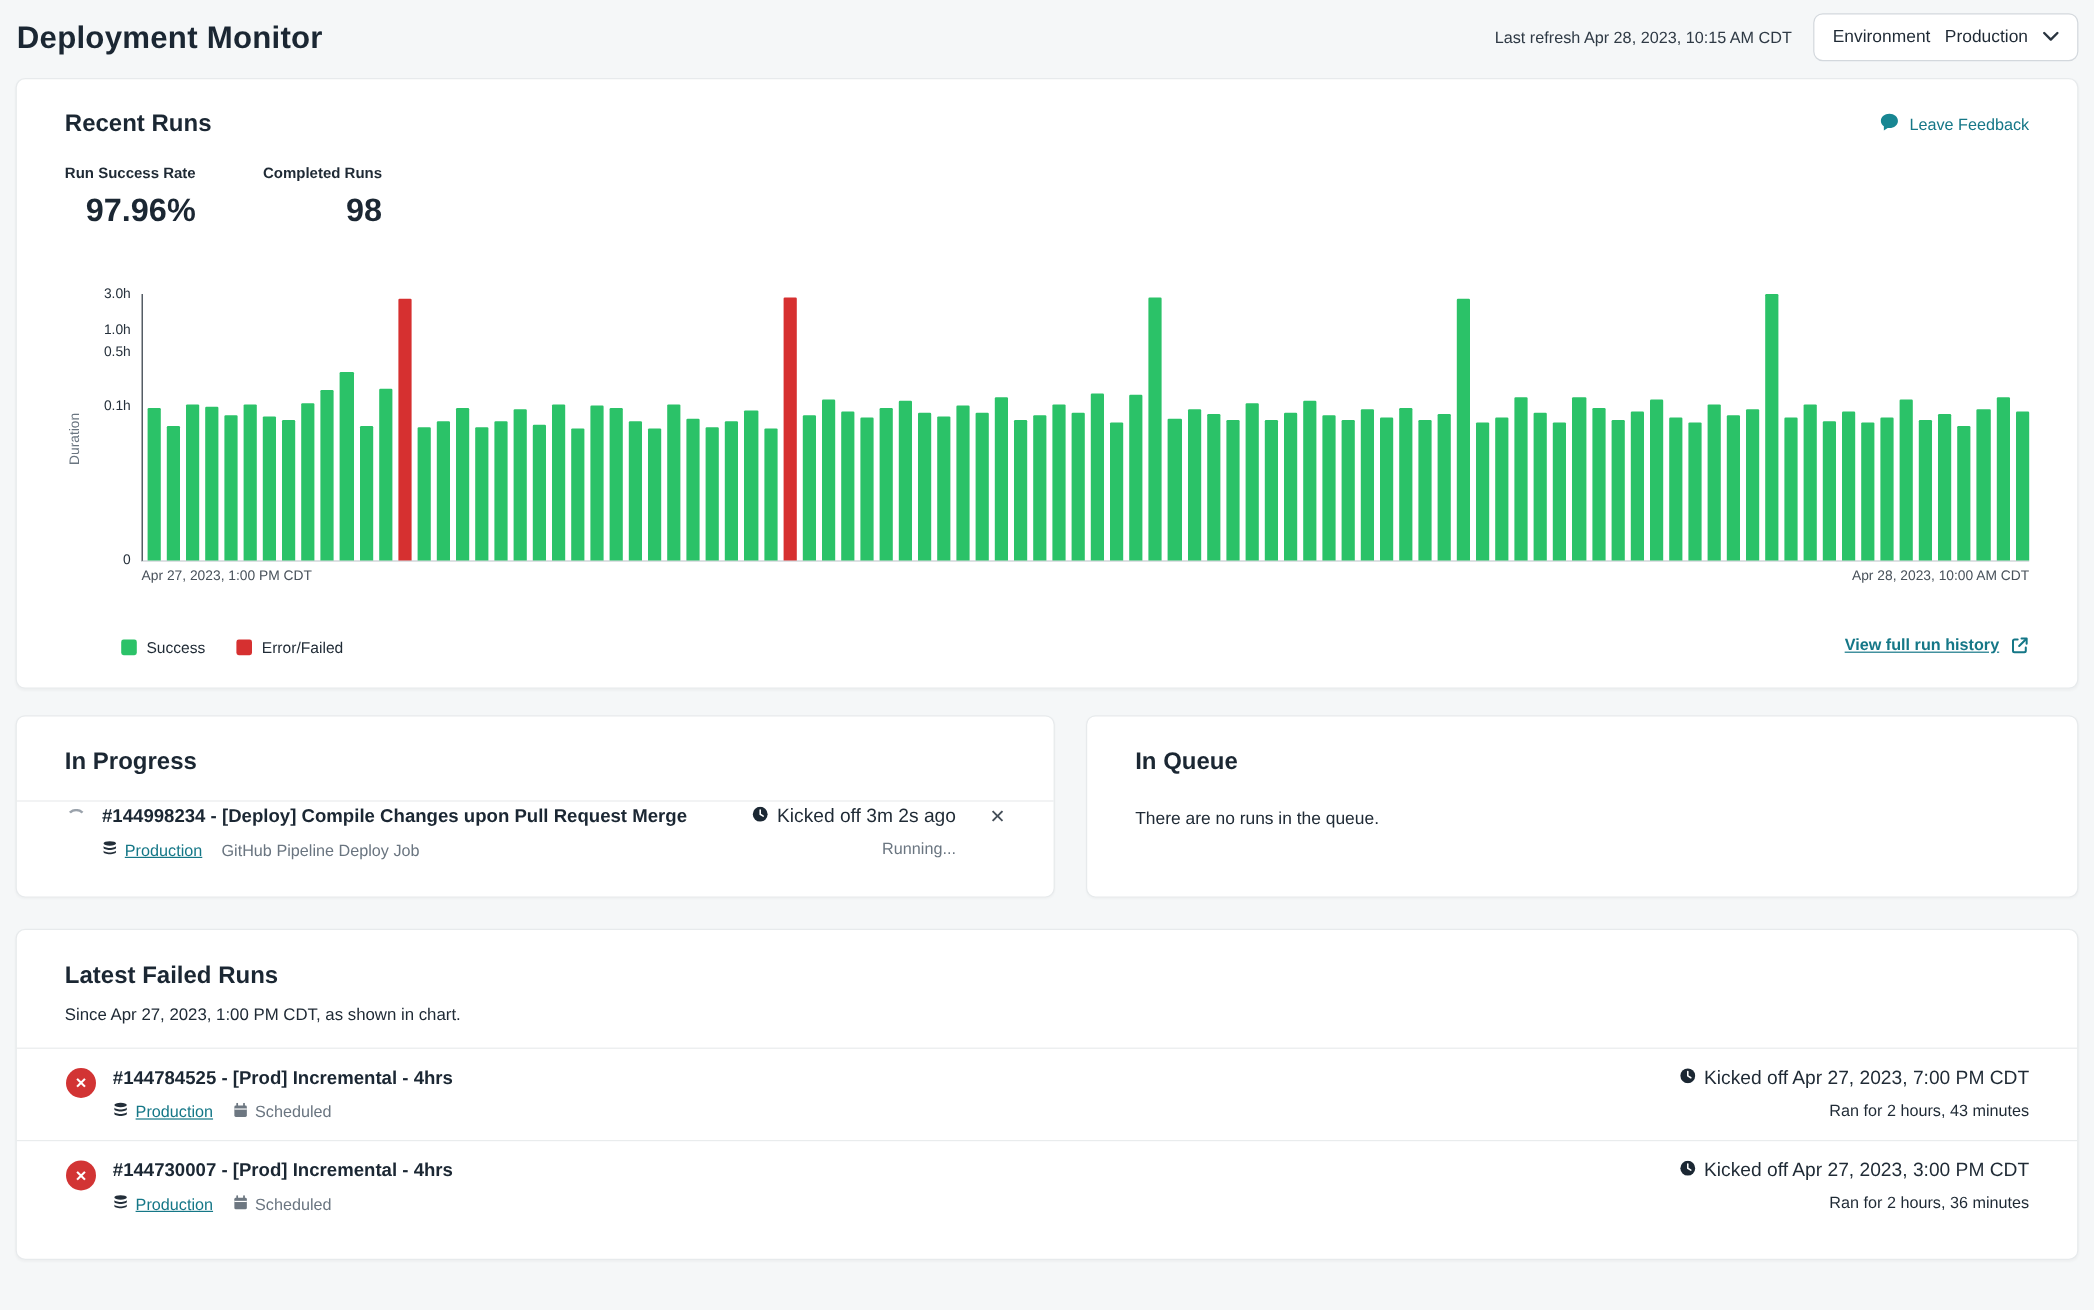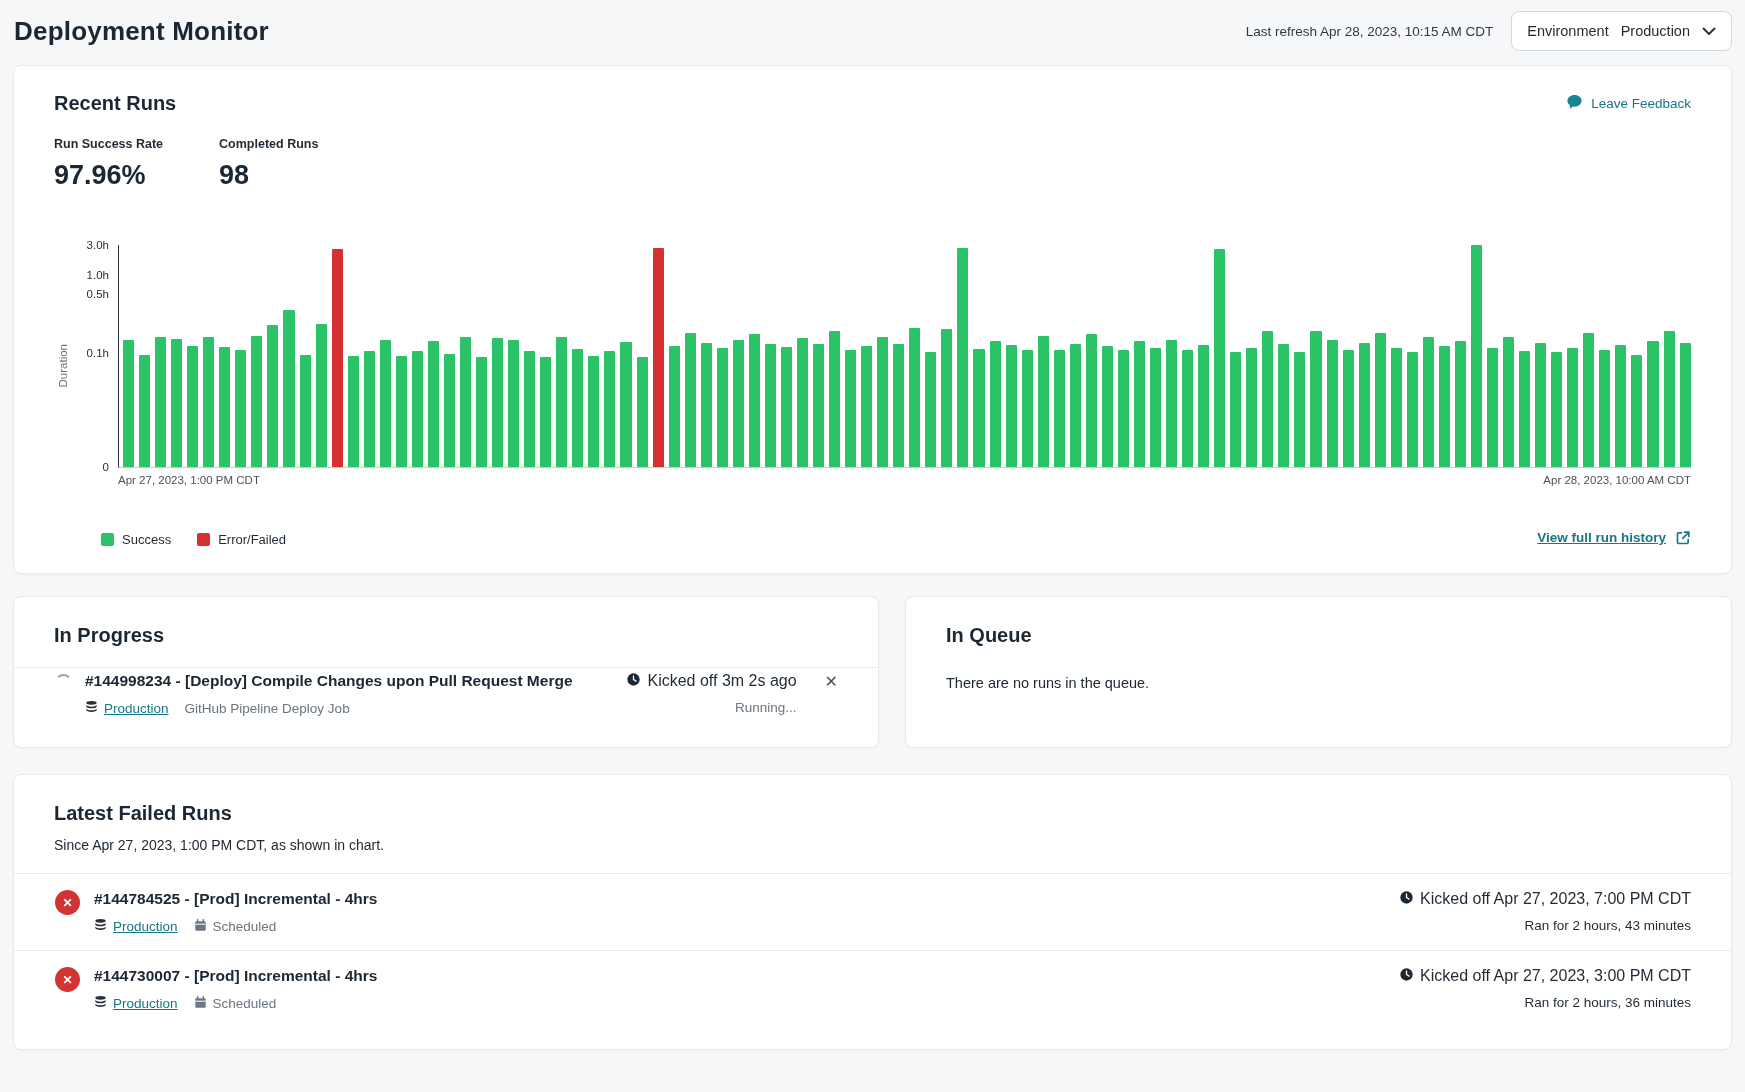--- a/index.html
+++ b/index.html
@@ -28,21 +28,21 @@
     background:#fff; border:1px solid #e7eaec; border-radius:8px;
     box-shadow:0 1px 2px rgba(0,0,0,.03);
   }
   .card-recent { margin:3px 13px 0; padding:26px 40px 24px; }
   .card-head-row { display:flex; justify-content:space-between; align-items:center; }
   .card-h2 { font-size:20px; font-weight:700; color:#1b2733; margin:0; }
   .feedback-link { display:flex; align-items:center; gap:8px; font-size:13.5px; color:#157787; text-decoration:none; cursor:pointer; }
   
   .stats-row { display:flex; gap:56px; margin-top:22px; }
   .stat-label { font-size:12.5px; font-weight:700; color:#1f2a35; }
-  .stat-value { font-size:27px; font-weight:700; color:#1b2733; margin-top:9px; }
+  .stat-value { font-size:27px; font-weight:700; color:#1b2733; margin-top:9px;text-align:right; }
   
   .chart-row { display:flex; margin-top:54px; }
   .ylabel-col { width:18px; display:flex; align-items:center; justify-content:center; }
   .ylabel { writing-mode:vertical-rl; transform:rotate(180deg); font-size:11.5px; color:#6a7580; }
   .ytick-col { width:46px; position:relative; height:223px; }
   .ytick { position:absolute; right:9px; font-size:11.5px; color:#242f3a; line-height:13px; }
   .plot-col { flex:1; }
   .plot {
     height:223px; display:flex; align-items:flex-end; gap:5px;
     border-left:1.5px solid #2a343e; border-bottom:1px solid #c7ccd1;
@@ -137,21 +137,21 @@
       <div class="stat-value">98</div>
     </div>
   </div>
 
   <div class="chart-row">
     <div class="ylabel-col">
       <span class="ylabel">Duration</span>
     </div>
     <div class="ytick-col">
         <span class="ytick" style="bottom: -6px;">0</span>
-        <span class="ytick" style="bottom: 108px;">0.1h</span>
+        <span class="ytick" style="bottom: 122px;">0.1h</span>
         <span class="ytick" style="bottom: 166.918px;">0.5h</span>
         <span class="ytick" style="bottom: 185.883px;">1.0h</span>
         <span class="ytick" style="bottom: 215.941px;">3.0h</span>
       </div>
     <div class="plot-col">
       <div class="plot">
           <div class="bar" title="0.095h" style="background: rgb(43, 194, 104); height: 127.5px;"></div>
           <div class="bar" title="0.055h" style="background: rgb(43, 194, 104); height: 112.5px;"></div>
           <div class="bar" title="0.105h" style="background: rgb(43, 194, 104); height: 130.2px;"></div>
           <div class="bar" title="0.098h" style="background: rgb(43, 194, 104); height: 128.3px;"></div>

